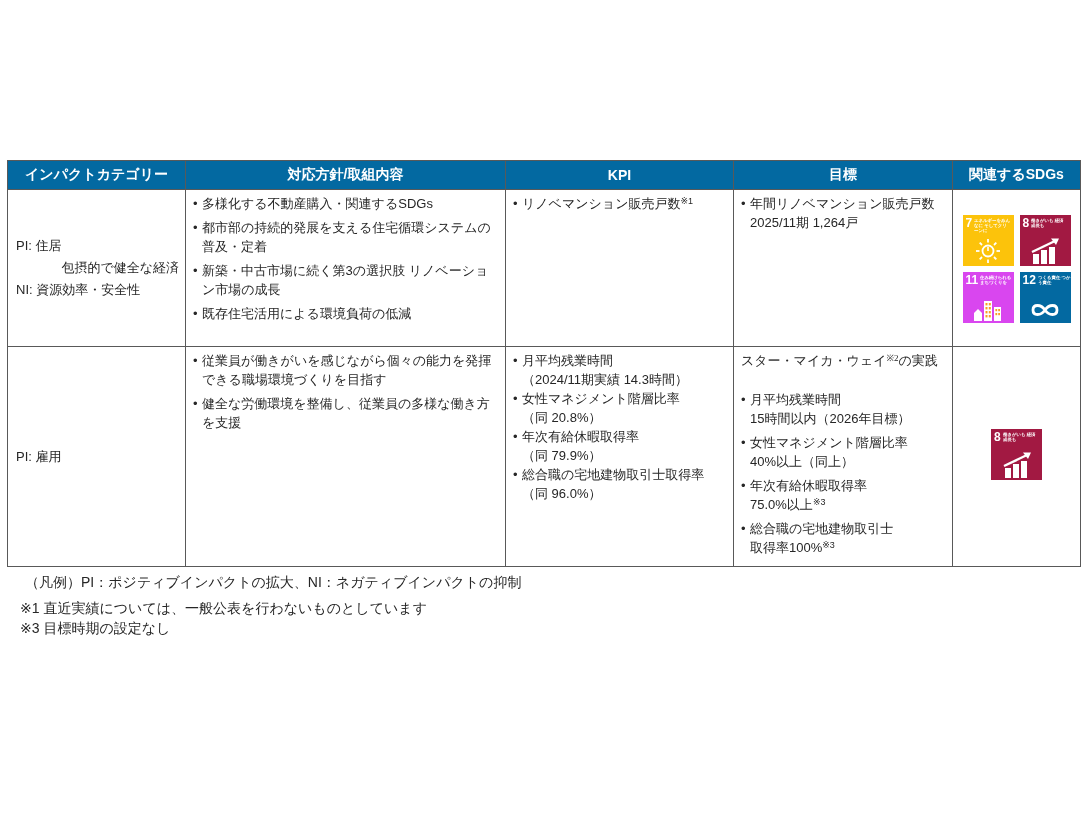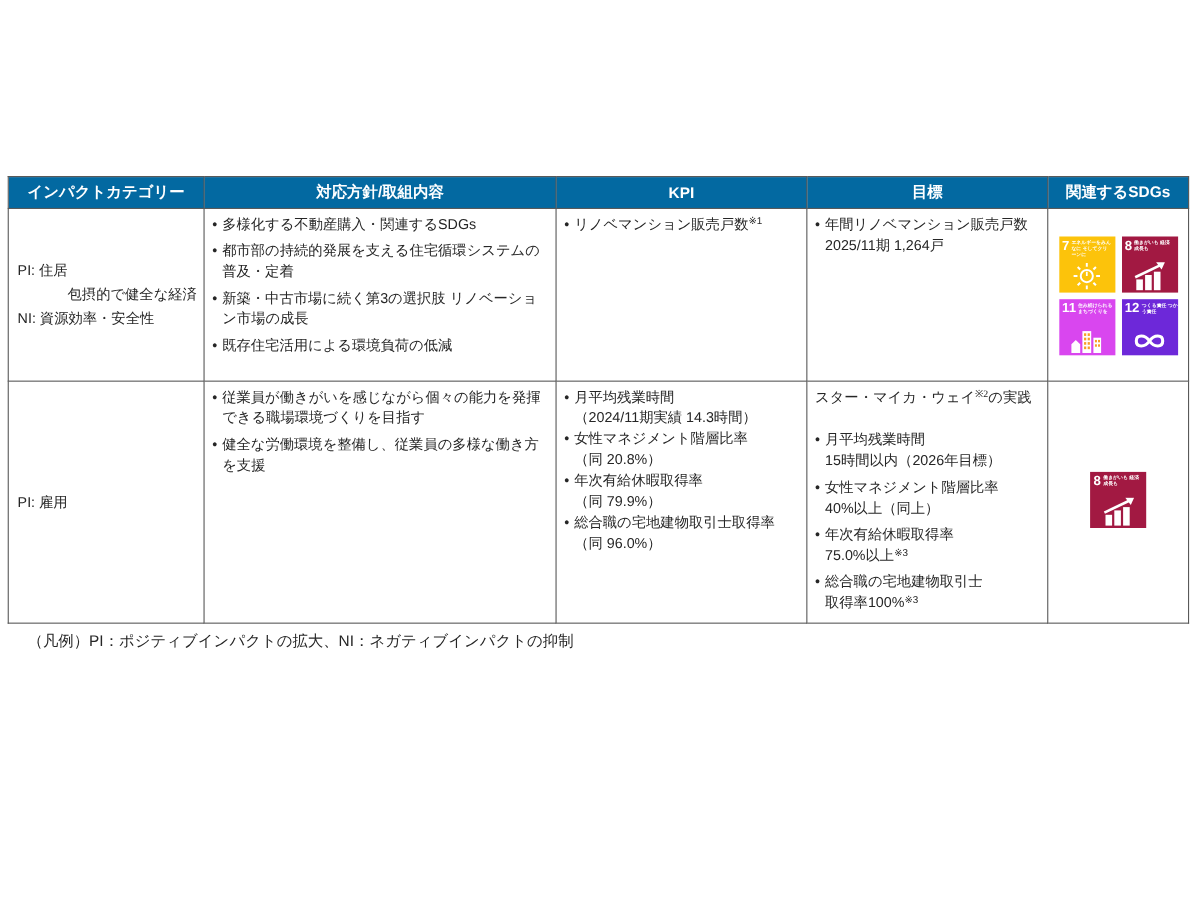--- a/index.html
+++ b/index.html
@@ -166,21 +166,21 @@
                   <rect x="13.5" y="18" width="2" height="2.4"></rect>
                     <rect x="16.8" y="18" width="2" height="2.4"></rect>
                   <rect x="23.4" y="12" width="1.8" height="2.2"></rect>
                     <rect x="26.2" y="12" width="1.8" height="2.2"></rect>
                   <rect x="23.4" y="16" width="1.8" height="2.2"></rect>
                     <rect x="26.2" y="16" width="1.8" height="2.2"></rect>
                 </g>
               </svg>
             </div>
           </div>
-          <div class="sdg" style="background:#6d28d9">
+          <div class="sdg" style="background:#0369a1">
             <div class="sdg-head">
                 <span class="sdg-num">12</span>
                 <span class="sdg-label">つくる責任 つかう責任</span>
               </div>
             <div class="sdg-glyph">
               <svg width="32" height="22" viewBox="0 0 32 22">
                 <path d="M4,11 C4,5 12,5 16,11 C20,17 28,17 28,11 C28,5 20,5 16,11 C12,17 4,17 4,11 Z" stroke="#fff" stroke-width="2.8" fill="none"></path>
               </svg>
             </div>
           </div>
@@ -254,13 +254,15 @@
             </svg>
           </div>
         </div>
       </td>
     </tr>
   </tbody>
 </table>
 
 <div class="legend">（凡例）PI：ポジティブインパクトの拡大、NI：ネガティブインパクトの抑制</div>
 <div class="notes">
+  <div>※1 直近実績については、一般公表を行わないものとしています</div>
+  <div>※3 目標時期の設定なし</div>
 </div>
 
 </body></html>

